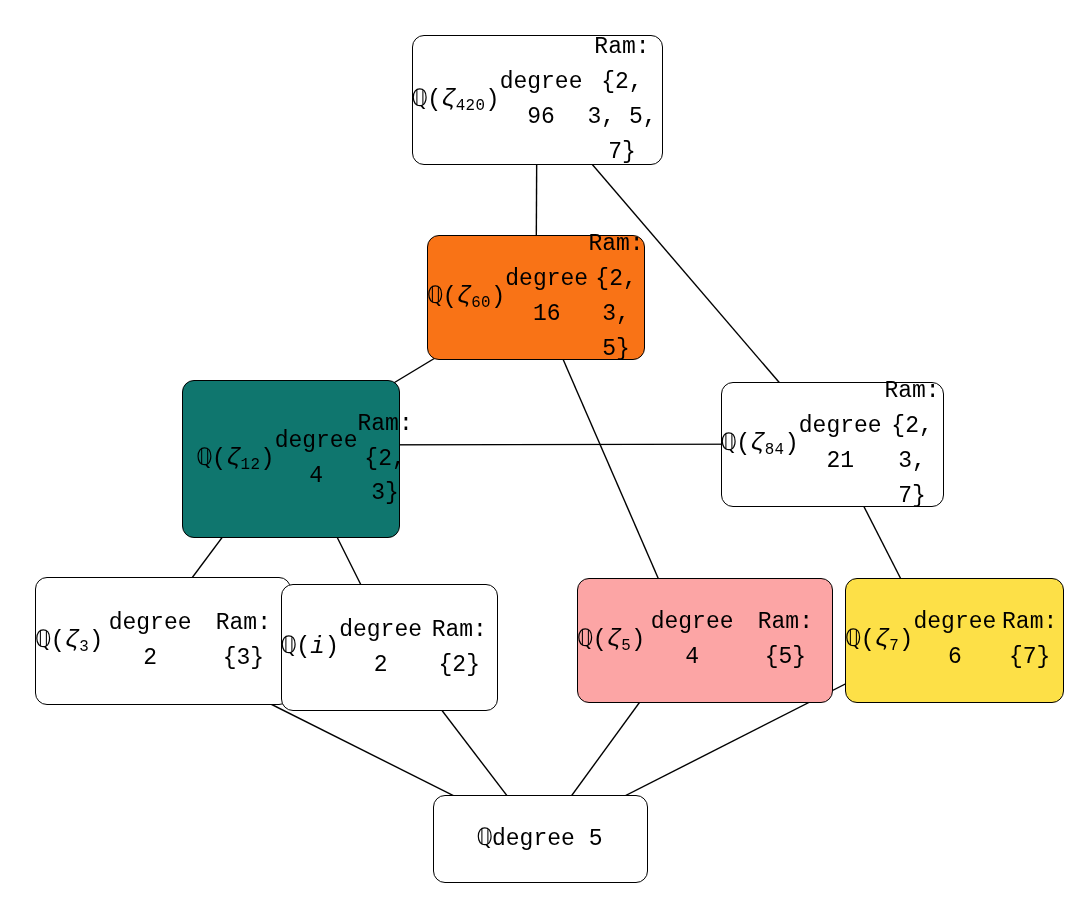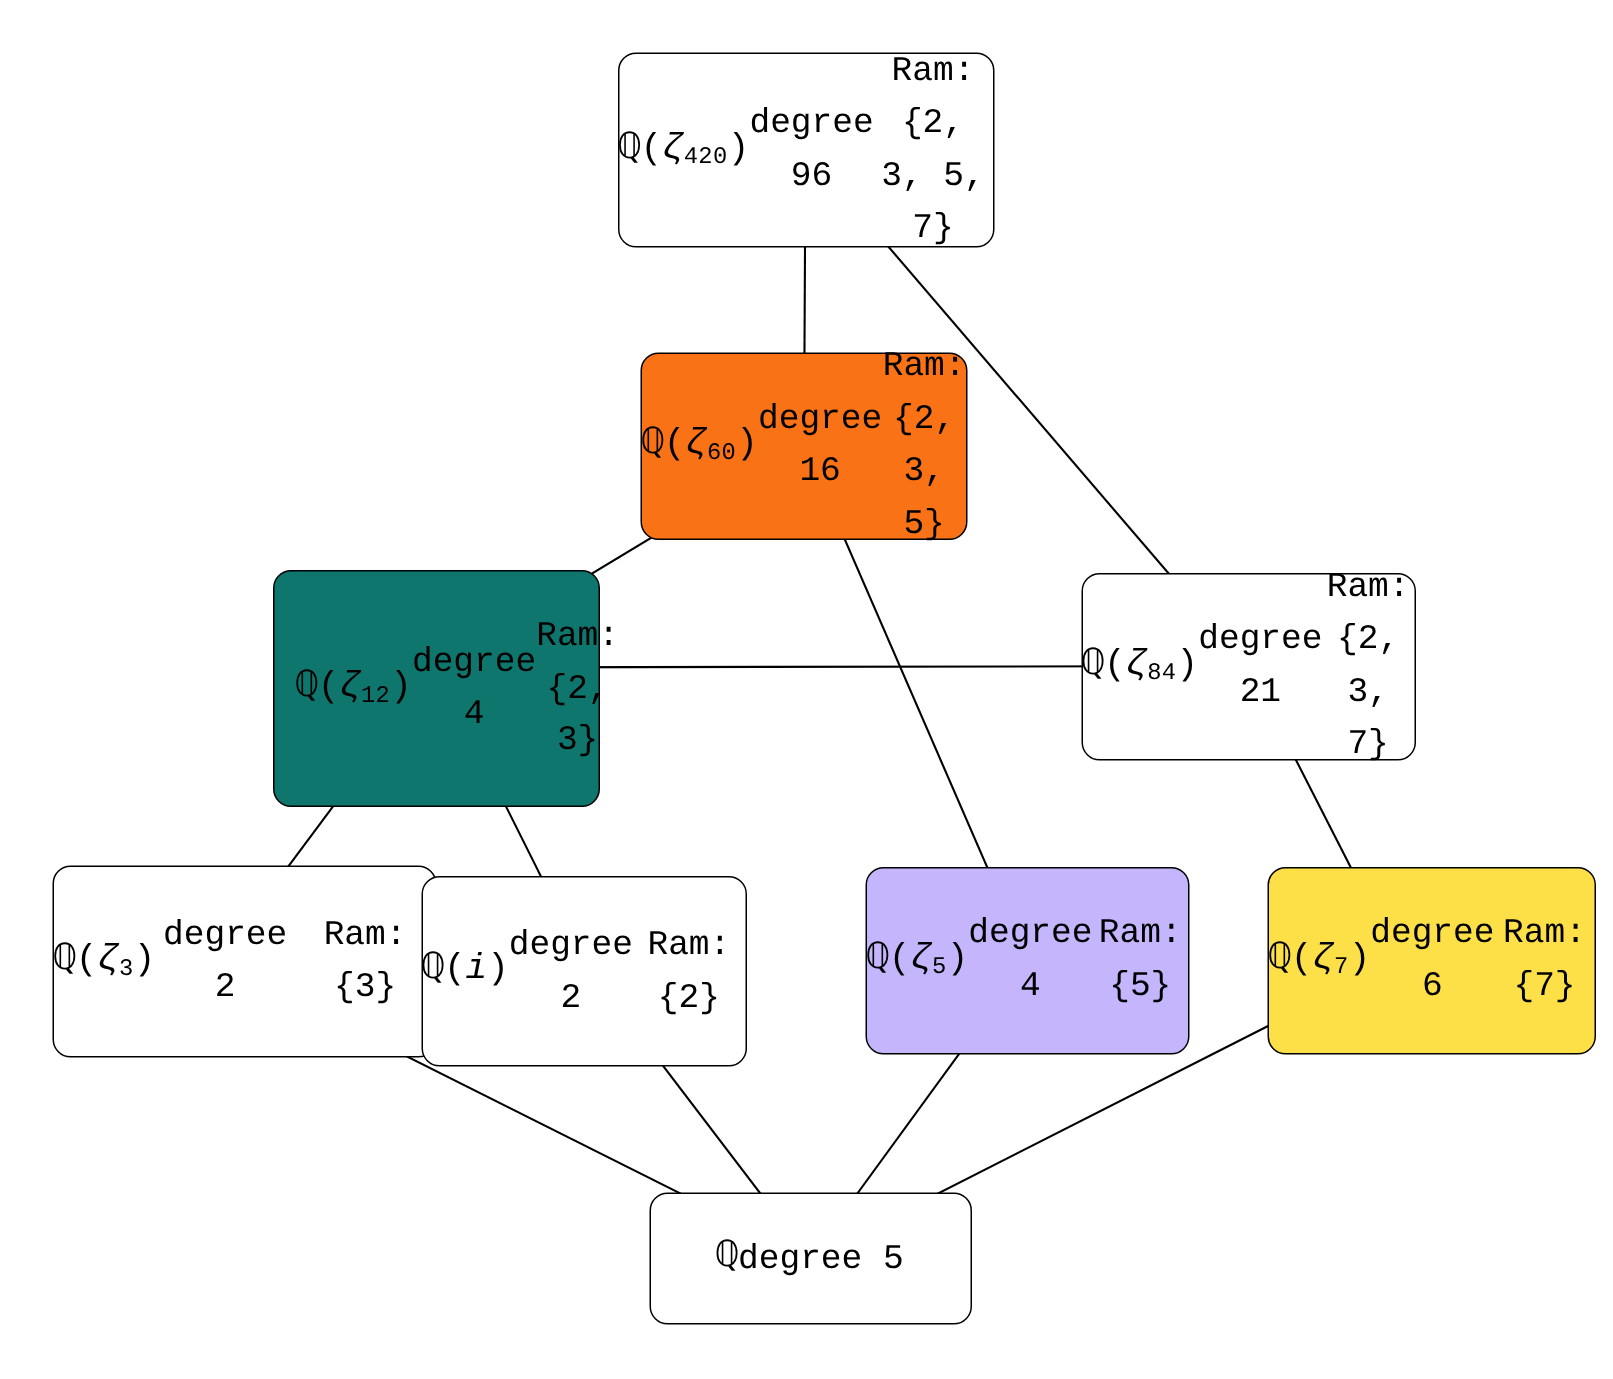--- a/index.html
+++ b/index.html
@@ -92,21 +92,21 @@
     <div class="node" style="left: 35px; top: 577px; width: 256px; height: 128px; border-color: rgb(0, 0, 0); background: rgb(255, 255, 255);">
       <div class="field-label"><span>ℚ(</span><span class="it">ζ</span><sub class="sub">3</sub><span>)</span></div>
       <div>degree 2</div>
       <div>Ram: {3}</div>
     </div>
     <div class="node" style="left: 280.5px; top: 584px; width: 217px; height: 127px; border-color: rgb(0, 0, 0); background: rgb(255, 255, 255);">
       <div class="field-label"><span>ℚ(</span><span class="it">i</span><span>)</span></div>
       <div>degree 2</div>
       <div>Ram: {2}</div>
     </div>
-    <div class="node" style="left: 577px; top: 577.5px; width: 216px; height: 125px; border-color: rgb(0, 0, 0); background: #c4b5fd;">
+    <div class="node" style="left: 577px; top: 577.5px; width: 256px; height: 125px; border-color: rgb(0, 0, 0); background: #fca5a5;">
       <div class="field-label"><span>ℚ(</span><span class="it">ζ</span><sub class="sub">5</sub><span>)</span></div>
       <div>degree 4</div>
       <div>Ram: {5}</div>
     </div>
     <div class="node" style="left: 845px; top: 577.5px; width: 219px; height: 125px; border-color: rgb(0, 0, 0); background: #fde047;">
       <div class="field-label"><span>ℚ(</span><span class="it">ζ</span><sub class="sub">7</sub><span>)</span></div>
       <div>degree 6</div>
       <div>Ram: {7}</div>
     </div>
     <div class="node" style="left: 432.5px; top: 795px; width: 215px; height: 88px; border-color: rgb(0, 0, 0); background: rgb(255, 255, 255);">

